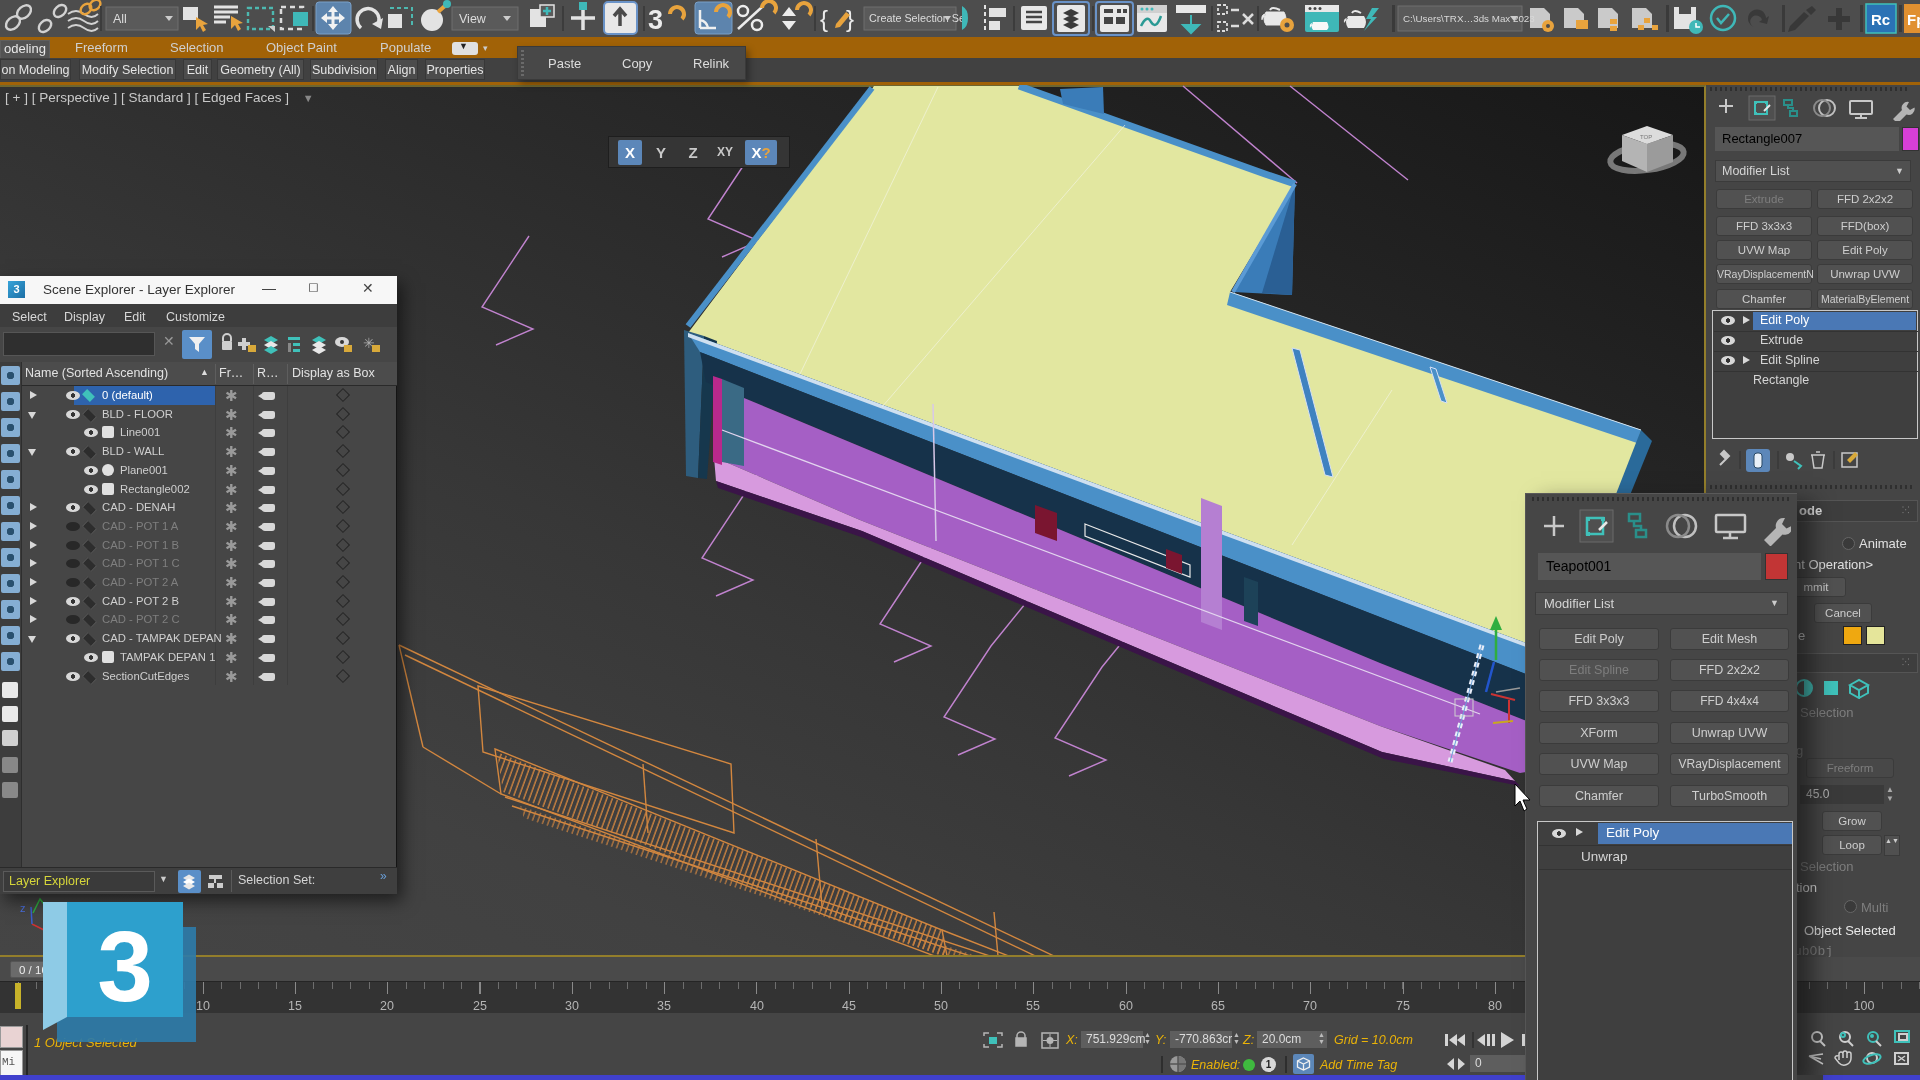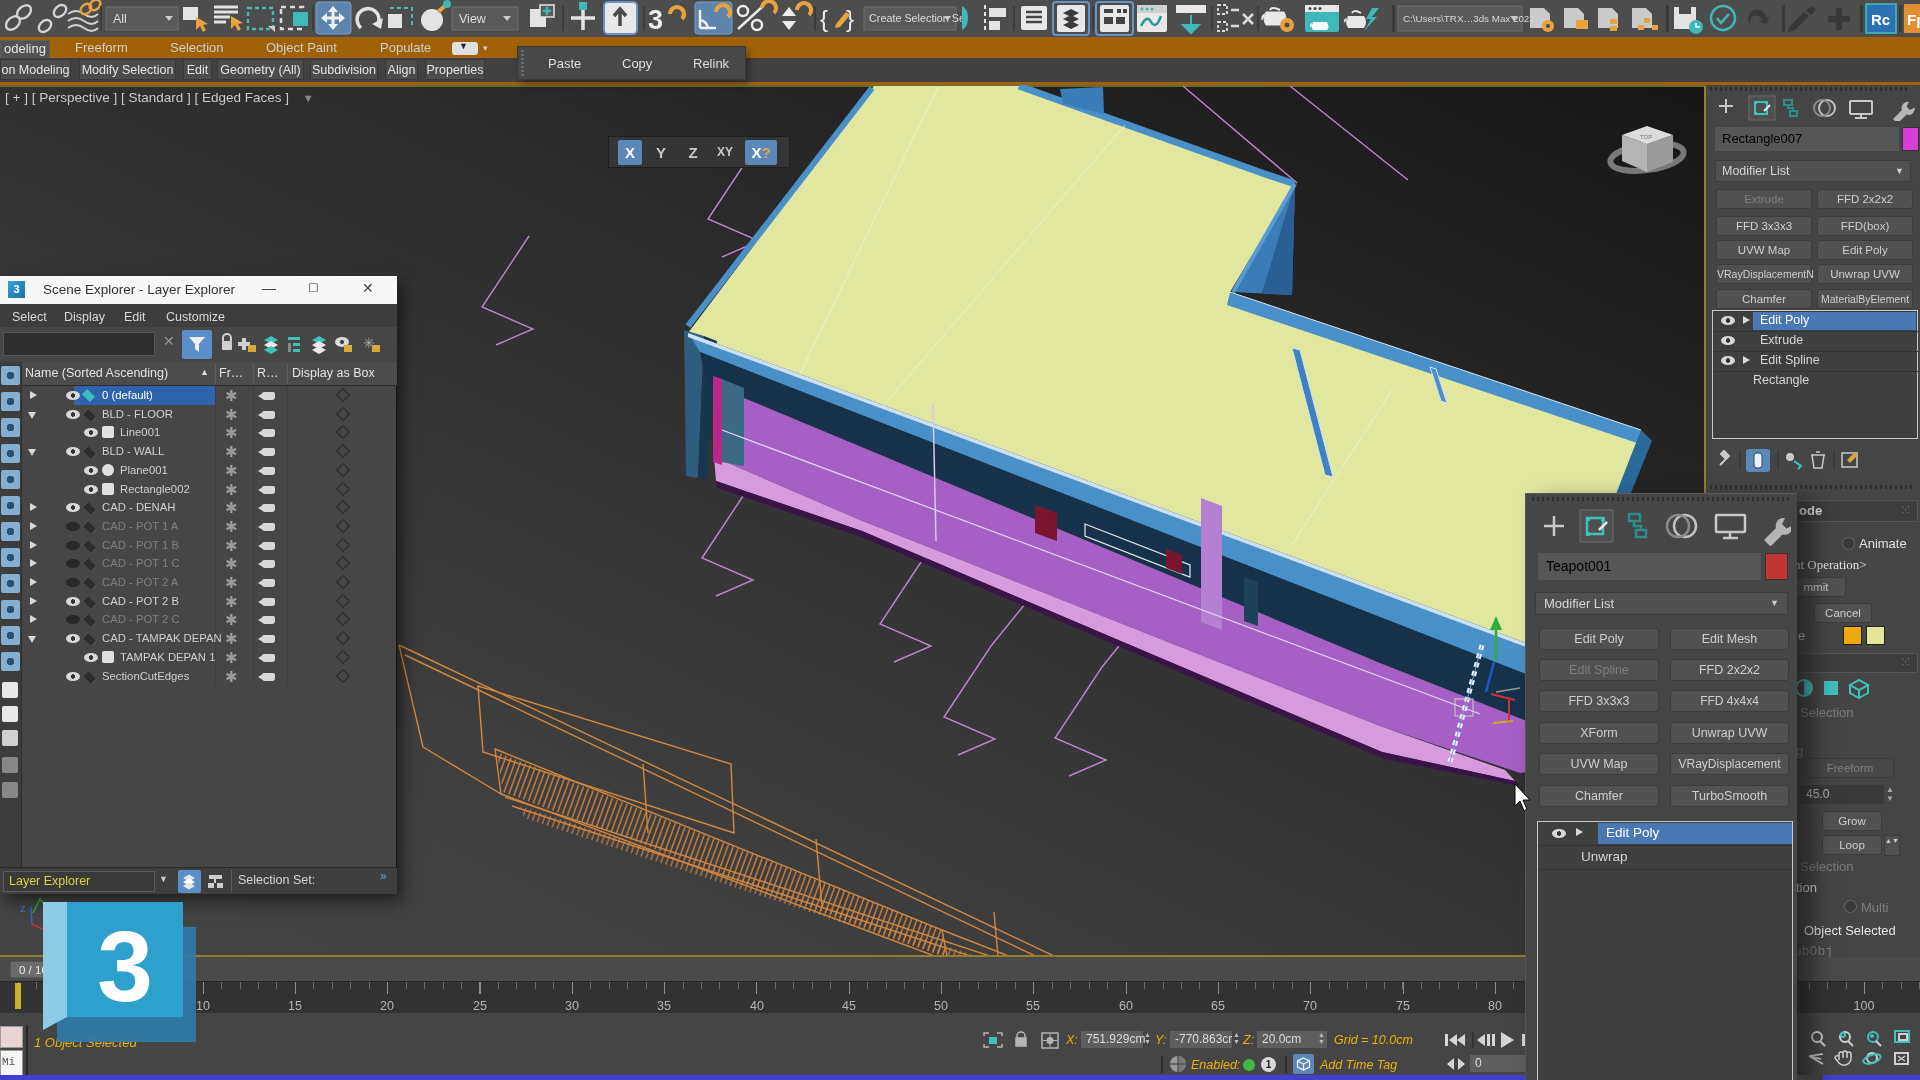--- a/index.html
+++ b/index.html
@@ -443,21 +443,21 @@
     <path d="M135,13 l8,-8 l3,3 l-8,8 z" fill="#d8a93a"></path>
   </svg>
   <div class="abs grip" style="left:4px;top:400px;width:204px;height:4px;"></div>
 
   <div class="abs" style="left:2px;top:415px;width:210px;height:22px;background:#3e3e3e;border:1px solid #555;box-sizing:border-box;">
     <span class="abs" style="left:90px;top:2px;color:#e8e8e8;font-size:13px;font-weight:bold;">ode</span>
     <span class="abs" style="left:193px;top:2px;color:#888;font-size:9px;">⁙</span>
   </div>
   <div class="abs" style="left:136px;top:452px;width:11px;height:11px;border-radius:50%;background:#3a3a3a;border:1px solid #666;"></div>
   <span class="cpl" style="left:153px;top:451px;color:#e0e0e0;">Animate</span>
-  <span class="cpl" style="left:88px;top:472px;color:#e0e0e0;font-family:Liberation Serif, serif;">nt Operation&gt;</span>
+  <span class="cpl" style="left:88px;top:472px;color:#e0e0e0;">nt Operation&gt;</span>
   <span class="cpbtn" style="left:80px;top:492px;width:60px;">mmit</span>
   <span class="cpbtn" style="left:108px;top:518px;width:58px;">Cancel</span>
   <span class="cpl" style="left:92px;top:543px;">e</span>
   <div class="abs" style="left:137px;top:541px;width:17px;height:17px;background:#efa810;border:1px solid #222;"></div>
   <div class="abs" style="left:160px;top:541px;width:17px;height:17px;background:#e5e59a;border:1px solid #222;"></div>
   <div class="abs" style="left:2px;top:568px;width:210px;height:20px;background:#3e3e3e;border:1px solid #555;box-sizing:border-box;">
     <span class="abs" style="left:193px;top:1px;color:#888;font-size:9px;">⁙</span>
   </div>
   <svg class="abs" style="left:88px;top:592px" width="90" height="22">
     <circle cx="10" cy="11" r="8" fill="none" stroke="#3fc1ba" stroke-width="2"></circle>

